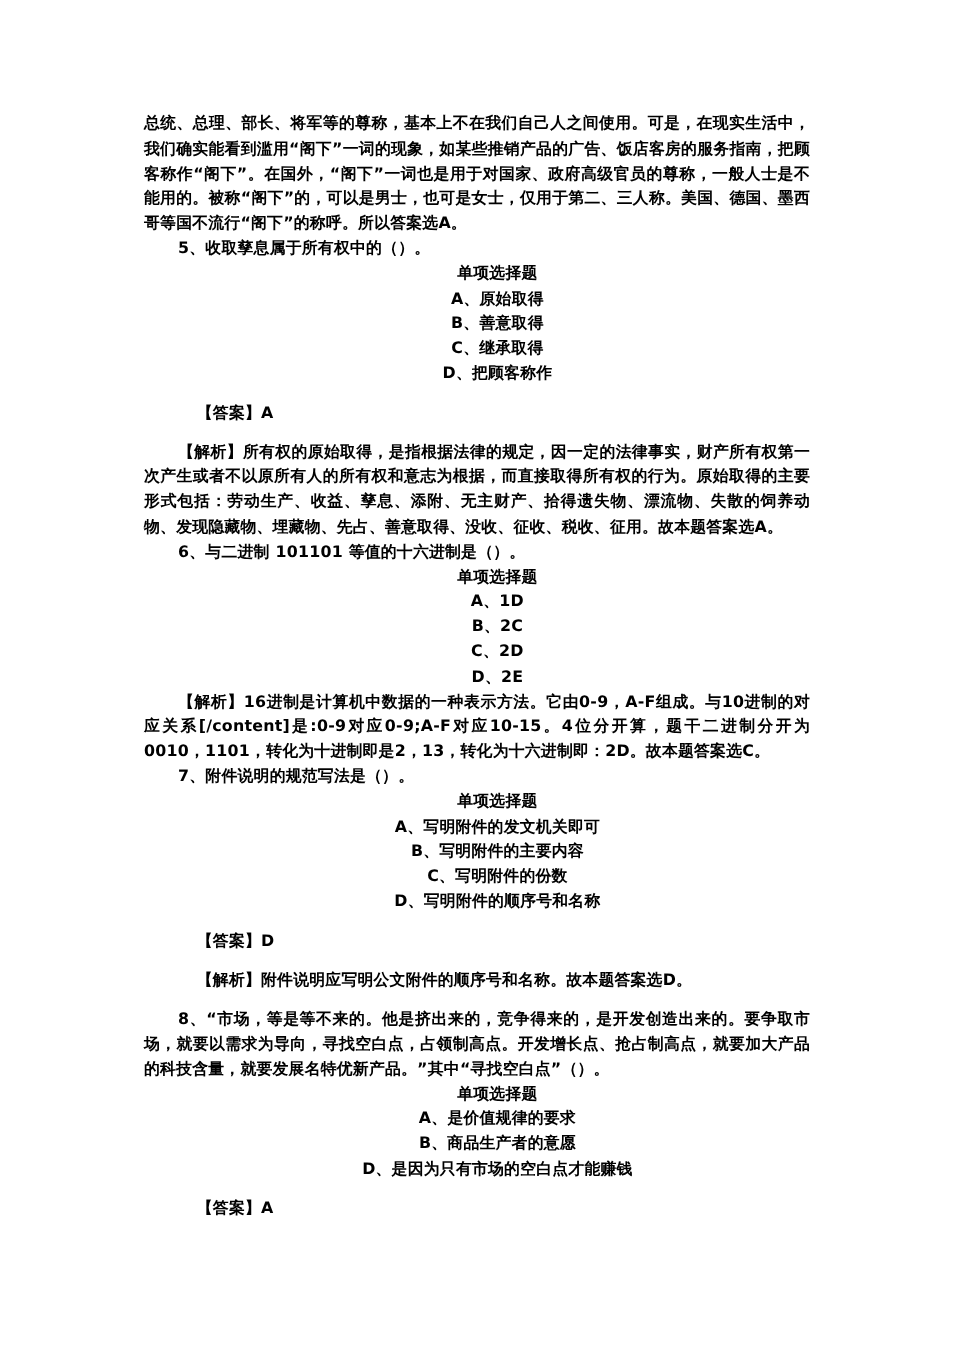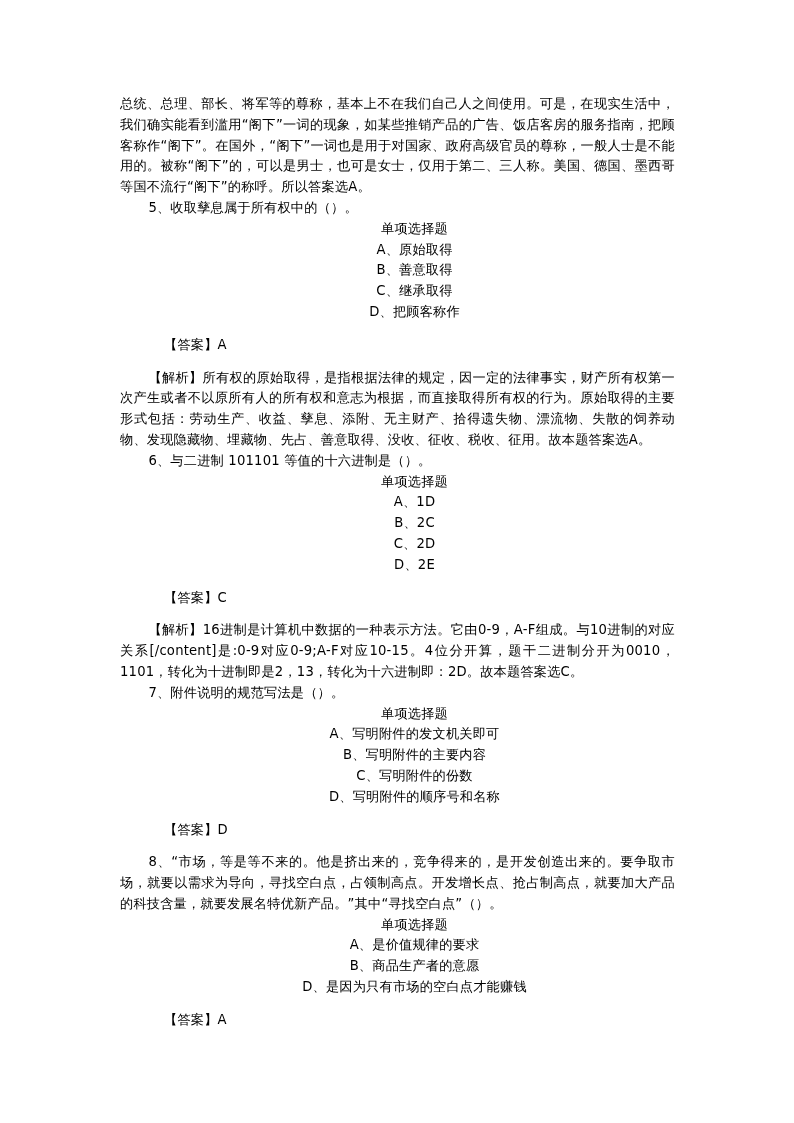--- a/index.html
+++ b/index.html
@@ -16,20 +16,21 @@
       color: #000000;
     }
     .page {
       position: absolute;
       left: 120px;
       top: 94px;
       width: 555px;
       font-size: 13.2px;
       line-height: 20.8px;
       letter-spacing: 0.2px;
+      font-weight: bold;
     }
     .para {
       margin: 0;
       text-align: justify;
       text-align-last: left;
     }
     .indent {
       text-indent: 2.15em;
     }
     .sub {
@@ -62,32 +63,32 @@
     <p class="para indent">【解析】所有权的原始取得，是指根据法律的规定，因一定的法律事实，财产所有权第一次产生或者不以原所有人的所有权和意志为根据，而直接取得所有权的行为。原始取得的主要形式包括：劳动生产、收益、孳息、添附、无主财产、拾得遗失物、漂流物、失散的饲养动物、发现隐藏物、埋藏物、先占、善意取得、没收、征收、税收、征用。故本题答案选A。</p>
   </div>
 
   <div>
     <p class="para indent">6、与二进制 101101 等值的十六进制是（）。</p>
     <p class="sub">单项选择题</p>
     <p class="sub">A、1D</p>
     <p class="sub">B、2C</p>
     <p class="sub">C、2D</p>
     <p class="sub">D、2E</p>
-    <p class="ans">【答案】C</p>
     <p class="para indent">【解析】16进制是计算机中数据的一种表示方法。它由0-9，A-F组成。与10进制的对应关系[/content]是:0-9对应0-9;A-F对应10-15。4位分开算，题干二进制分开为0010，1101，转化为十进制即是2，13，转化为十六进制即：2D。故本题答案选C。</p>
   </div>
 
   <div>
     <p class="para indent">7、附件说明的规范写法是（）。</p>
     <p class="sub">单项选择题</p>
     <p class="sub">A、写明附件的发文机关即可</p>
     <p class="sub">B、写明附件的主要内容</p>
     <p class="sub">C、写明附件的份数</p>
     <p class="sub">D、写明附件的顺序号和名称</p>
     <p class="ans">【答案】D</p>
+    <p class="ans">【解析】附件说明应写明公文附件的顺序号和名称。故本题答案选D。</p>
   </div>
 
   <div>
     <p class="para indent">8、“市场，等是等不来的。他是挤出来的，竞争得来的，是开发创造出来的。要争取市场，就要以需求为导向，寻找空白点，占领制高点。开发增长点、抢占制高点，就要加大产品的科技含量，就要发展名特优新产品。”其中“寻找空白点”（）。</p>
     <p class="sub">单项选择题</p>
     <p class="sub">A、是价值规律的要求</p>
     <p class="sub">B、商品生产者的意愿</p>
     <p class="sub">D、是因为只有市场的空白点才能赚钱</p>
     <p class="ans">【答案】A</p>
   </div>

